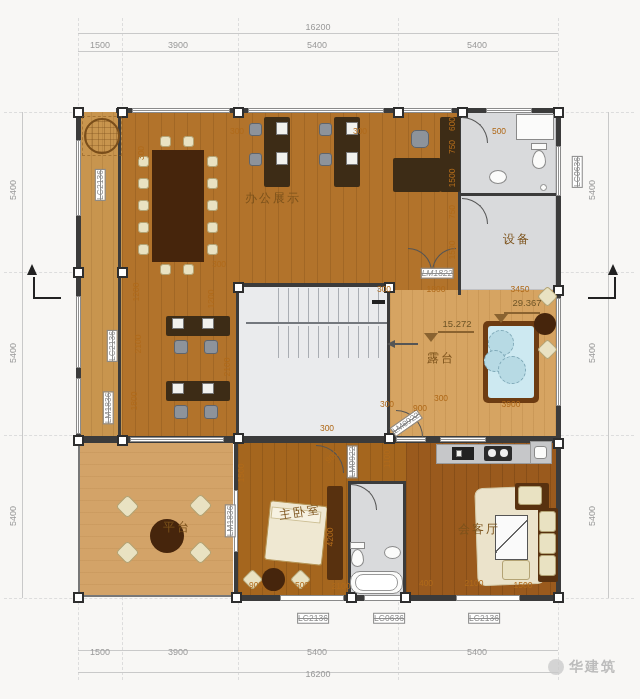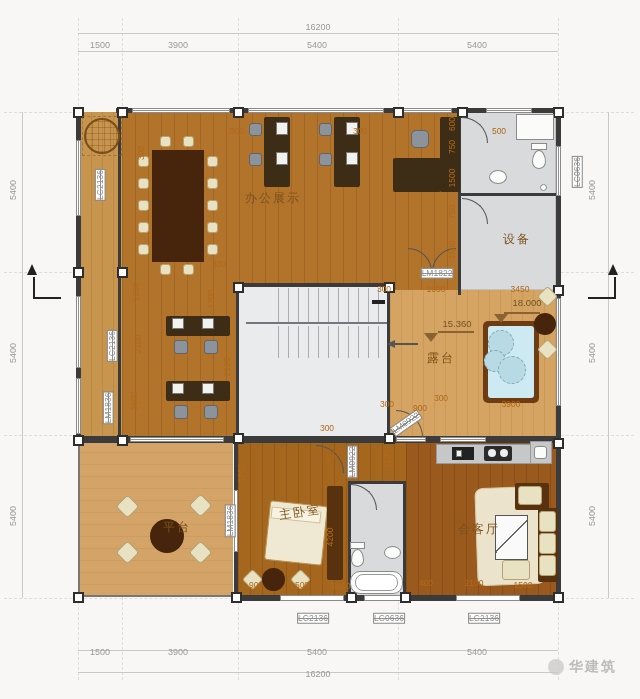--- a/index.html
+++ b/index.html
@@ -269,31 +269,31 @@
       <span class="ann dim" style="left: 477px; top: 652px; transform: translate(-50%, -50%);">5400</span>
       <span class="ann dim" style="left: 318px; top: 674px; transform: translate(-50%, -50%);">16200</span>
       <span class="ann win" style="left: 313px; top: 618px; transform: translate(-50%, -50%);">LC2136</span>
       <span class="ann win" style="left: 389px; top: 618px; transform: translate(-50%, -50%);">LC0636</span>
       <span class="ann win" style="left: 484px; top: 618px; transform: translate(-50%, -50%);">LC2136</span>
       <span class="ann win" style="left: 100px; top: 185px; transform: translate(-50%, -50%) rotate(-90deg);">LC2136</span>
       <span class="ann win" style="left: 112px; top: 346px; transform: translate(-50%, -50%) rotate(-90deg);">LC2136</span>
       <span class="ann win" style="left: 108px; top: 408px; transform: translate(-50%, -50%) rotate(-90deg);">LM1836</span>
       <span class="ann win" style="left: 230px; top: 521px; transform: translate(-50%, -50%) rotate(-90deg);">LM1836</span>
       <span class="ann win" style="left: 577px; top: 172px; transform: translate(-50%, -50%) rotate(-90deg);">LC0636</span>
-      <span class="ann win" style="left: 437px; top: 273px; transform: translate(-50%, -50%);">LM1822</span>
+      <span class="ann win" style="left: 437px; top: 273px; transform: translate(-50%, -50%); font-style: italic;">LM1822</span>
       <span class="ann win" style="left: 406px; top: 423px; transform: translate(-50%, -50%) rotate(-35deg);">LM0922</span>
       <span class="ann win" style="left: 352px; top: 462px; transform: translate(-50%, -50%) rotate(-90deg);">LM0922</span>
       <span class="ann room" style="left: 273px; top: 198px; transform: translate(-50%, -50%);">办公展示</span>
       <span class="ann room" style="left: 517px; top: 239px; transform: translate(-50%, -50%);">设备</span>
       <span class="ann room" style="left: 441px; top: 358px; transform: translate(-50%, -50%);">露台</span>
       <span class="ann room" style="left: 177px; top: 527px; transform: translate(-50%, -50%);">平台</span>
       <span class="ann room" style="left: 300px; top: 512px; transform: translate(-50%, -50%) rotate(-8deg);">主卧室</span>
       <span class="ann room" style="left: 479px; top: 529px; transform: translate(-50%, -50%);">会客厅</span>
-      <span class="ann elev" style="left: 457px; top: 324px; transform: translate(-50%, -50%);">15.360</span>
-      <span class="ann elev" style="left: 527px; top: 303px; transform: translate(-50%, -50%);">18.000</span>
+      <span class="ann elev" style="left: 457px; top: 324px; transform: translate(-50%, -50%);">15.272</span>
+      <span class="ann elev" style="left: 527px; top: 303px; transform: translate(-50%, -50%);">29.367</span>
       <span class="ann idim" style="left: 237px; top: 131px; transform: translate(-50%, -50%);">300</span>
       <span class="ann idim" style="left: 360px; top: 131px; transform: translate(-50%, -50%);">300</span>
       <span class="ann idim" style="left: 499px; top: 131px; transform: translate(-50%, -50%);">500</span>
       <span class="ann idim" style="left: 452px; top: 124px; transform: translate(-50%, -50%) rotate(-90deg);">600</span>
       <span class="ann idim" style="left: 452px; top: 147px; transform: translate(-50%, -50%) rotate(-90deg);">750</span>
       <span class="ann idim" style="left: 452px; top: 178px; transform: translate(-50%, -50%) rotate(-90deg);">1500</span>
       <span class="ann idim" style="left: 452px; top: 212px; transform: translate(-50%, -50%) rotate(-90deg);">750</span>
       <span class="ann idim" style="left: 452px; top: 250px; transform: translate(-50%, -50%) rotate(-90deg);">1500</span>
       <span class="ann idim" style="left: 141px; top: 153px; transform: translate(-50%, -50%) rotate(-90deg);">300</span>
       <span class="ann idim" style="left: 219px; top: 264px; transform: translate(-50%, -50%);">300</span>

